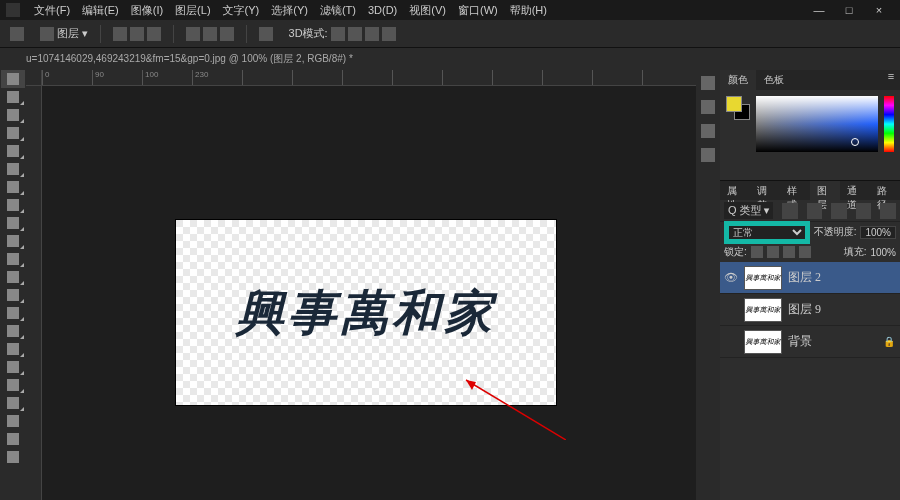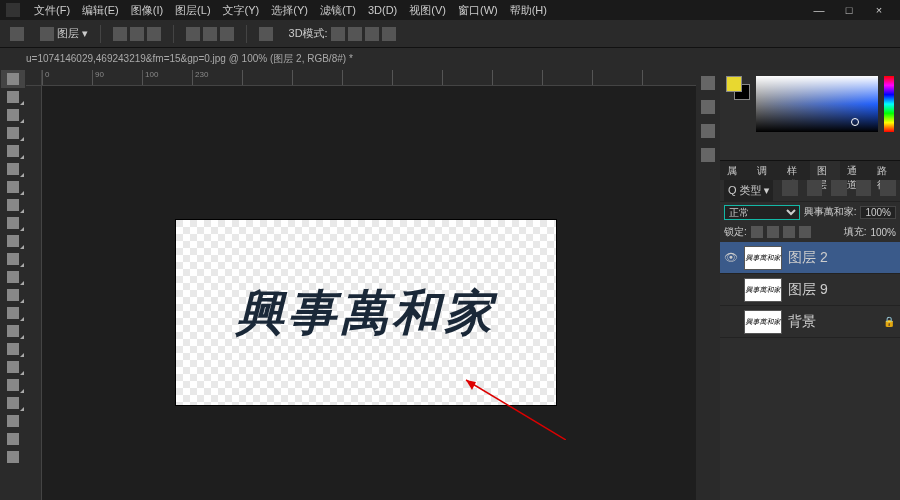--- a/index.html
+++ b/index.html
@@ -52,38 +52,38 @@
 .swatch .fg { position: absolute; width: 16px; height: 16px; background: #e8d830; border: 1px solid #888; top: 0; left: 0; }
 .swatch .bg { position: absolute; width: 16px; height: 16px; background: #000; border: 1px solid #888; bottom: 0; right: 0; }
 .picker { flex: 1; height: 56px; background: linear-gradient(to bottom, rgba(255,255,255,1), rgba(255,255,255,0) 50%, rgba(0,0,0,0) 50%, rgba(0,0,0,1)), linear-gradient(to right, #808080, #2060ff); position: relative; }
 .picker .ring { position: absolute; width: 8px; height: 8px; border: 1px solid #fff; border-radius: 50%; bottom: 6px; left: 95px; }
 .hue { width: 10px; height: 56px; background: linear-gradient(red, magenta, blue, cyan, lime, yellow, red); }
 
 .prop-tabs { height: 20px; display: flex; background: #252525; border-top: 1px solid #111; }
 .prop-tabs .pt { padding: 3px 7px; font-size: 10px; cursor: pointer; }
 .prop-tabs .pt.active { background: #2d2d2d; }
 
-.layer-tools { height: 22px; display: flex; padding: 0 4px; gap: 9px; border-bottom: 1px solid #222; }
+.layer-tools { height: 22px; display: flex; align-items: center; padding: 0 4px; gap: 9px; border-bottom: 1px solid #222; }
 .layer-tools .lt { width: 16px; height: 16px; background: #444; cursor: pointer; }
 .layer-tools .search { flex: 0 0 auto; display: flex; align-items: center; gap: 2px; background: #222; padding: 1px 4px; }
 
 .blend-row { height: 20px; display: flex; align-items: center; padding: 0 4px; gap: 4px; }
-.blend-row select { background: #222; color: #ccc; border: 1px solid #14b8a6; font-size: 10px; flex: 1; }
+.blend-row select { background: #222; color: #ccc; border: 5px solid #14b8a6; font-size: 10px; flex: 1; }
 .blend-row .label { font-size: 10px; }
 .blend-row .val { font-size: 10px; background: #222; padding: 0 4px; border: 1px solid #444; }
 
 .lock-row { height: 20px; display: flex; align-items: center; padding: 0 4px; gap: 4px; font-size: 10px; }
 .lock-row .li { width: 12px; height: 12px; background: #555; }
 
 .layers { flex: 1; overflow: auto; }
 .layer { height: 32px; display: flex; align-items: center; padding: 0 4px; gap: 6px; border-bottom: 1px solid #222; cursor: pointer; }
 .layer.selected { background: #3a5a8a; }
 .layer .vis { width: 14px; text-align: center; }
 .layer .thumb { width: 38px; height: 24px; background: #fff; border: 1px solid #555; font-size: 7px; color: #000; display: flex; align-items: center; justify-content: center; font-family: cursive; font-style: italic; }
-.layer .name { font-size: 14px; }
+.layer .name { font-size: 12px; font-family: Liberation Serif, serif; }
 .layer .lock { margin-left: auto; font-size: 10px; }
 </style>
 </head>
 <body>
 
 <div class="menubar">
   <div class="logo"></div>
   <div class="menu-item">文件(F)</div>
   <div class="menu-item">编辑(E)</div>
   <div class="menu-item">图像(I)</div>
@@ -251,20 +251,25 @@
   </div>
 
   <div class="rightcol">
     <div class="rc"></div>
     <div class="rc"></div>
     <div class="rc"></div>
     <div class="rc"></div>
   </div>
 
   <div class="panels">
+    <div class="panel-tabs">
+      <div class="pt active">颜色</div>
+      <div class="pt">色板</div>
+      <div class="menu">≡</div>
+    </div>
     <div class="color-panel">
       <div class="swatch">
           <div class="bg"></div>
           <div class="fg"></div>
         </div>
       <div class="picker">
           <div class="ring"></div>
         </div>
       <div class="hue"></div>
     </div>
@@ -282,21 +287,21 @@
       <div class="search"><span>Q 类型</span> ▾</div>
       <div class="lt"></div>
       <div class="lt"></div>
       <div class="lt"></div>
       <div class="lt"></div>
       <div class="lt"></div>
     </div>
 
     <div class="blend-row">
       <select><option>正常</option></select>
-      <span class="label">興事萬和家:</span>
+      <span class="label">不透明度:</span>
       <span class="val">100%</span>
     </div>
 
     <div class="lock-row">
       <span>锁定:</span>
       <div class="li"></div>
       <div class="li"></div>
       <div class="li"></div>
       <div class="li"></div>
       <span style="margin-left:auto">填充:</span>

